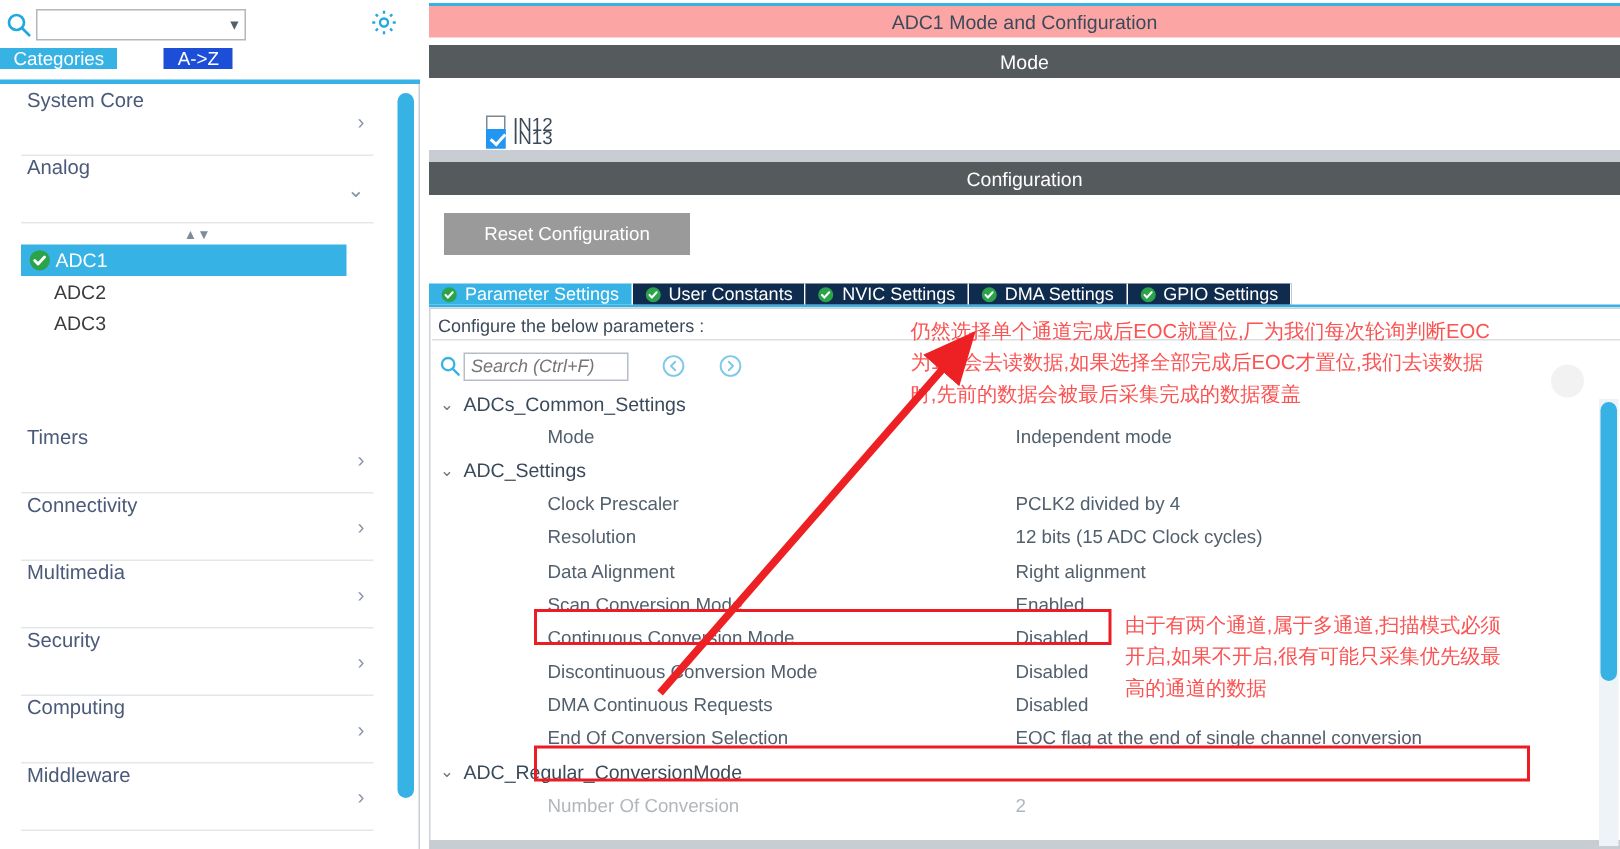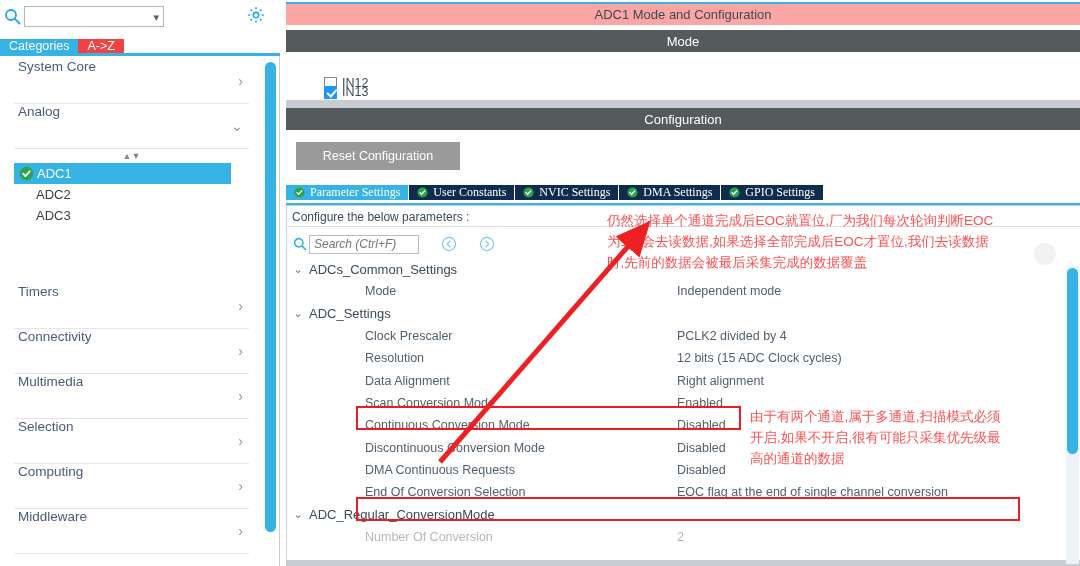--- a/index.html
+++ b/index.html
@@ -56,32 +56,33 @@
   .gear-icon {
     position: absolute; right: 14px; top: 5px;
     width: 20px; height: 20px; color: #1eaae0;
   }
 
   .tabs-row {
     position: absolute; left: 0; top: 32px;
     width: 280px; height: 24px;
     background: #ffffff;
     border-bottom: 3px solid #36b2e5;
-    display: flex; align-items: flex-end;
-    box-sizing: border-box;
+    display: flex; align-items: flex-start;
+    box-sizing: border-box;
+    gap: 31px;
   }
   .lt-tab {
     font-size: 12.5px;
     display: flex; align-items: center;
     padding: 0 9px;
     color: #ffffff;
     cursor: default;
   }
   .lt-tab.sel { background: #36b2e5; }
-  .lt-tab.unsel { background: #ef4444; }
+  .lt-tab.unsel { background: #1d4ed8; }
 
   #cat-list {
     position: absolute; left: 0; top: 59px;
     width: 263px; height: 503px;
     background: #ffffff;
     overflow: hidden;
   }
   .cat-group {
     position: relative;
     height: 45px;
@@ -213,23 +214,22 @@
     border: none;
     font-size: 12.5px;
     font-family: "Liberation Sans", sans-serif;
     display: flex; align-items: center; justify-content: center;
     cursor: default;
   }
 
   #tabstrip {
     position: absolute; left: 0; top: 181px;
     width: 794px; height: 22px;
-    display: flex; align-items: center;
+    display: flex; align-items: flex-end;
     border-bottom: 2px solid #36b2e5;
-    font-family: Liberation Serif, serif;
   }
   .cfg-tab {
     display: flex; align-items: center;
     padding: 0 8px;
     font-size: 12px;
     color: #ffffff;
     background: #0f2b4d;
     border-right: 1px solid #ffffff;
     cursor: default;
     white-space: nowrap;
@@ -439,21 +439,21 @@
       </div>
       <div class="cat-group">
         <span class="label">Connectivity</span>
         <span class="chev">›</span>
       </div>
       <div class="cat-group">
         <span class="label">Multimedia</span>
         <span class="chev">›</span>
       </div>
       <div class="cat-group">
-        <span class="label">Selection</span>
+        <span class="label">Security</span>
         <span class="chev">›</span>
       </div>
       <div class="cat-group">
         <span class="label">Computing</span>
         <span class="chev">›</span>
       </div>
       <div class="cat-group">
         <span class="label">Middleware</span>
         <span class="chev">›</span>
       </div>

